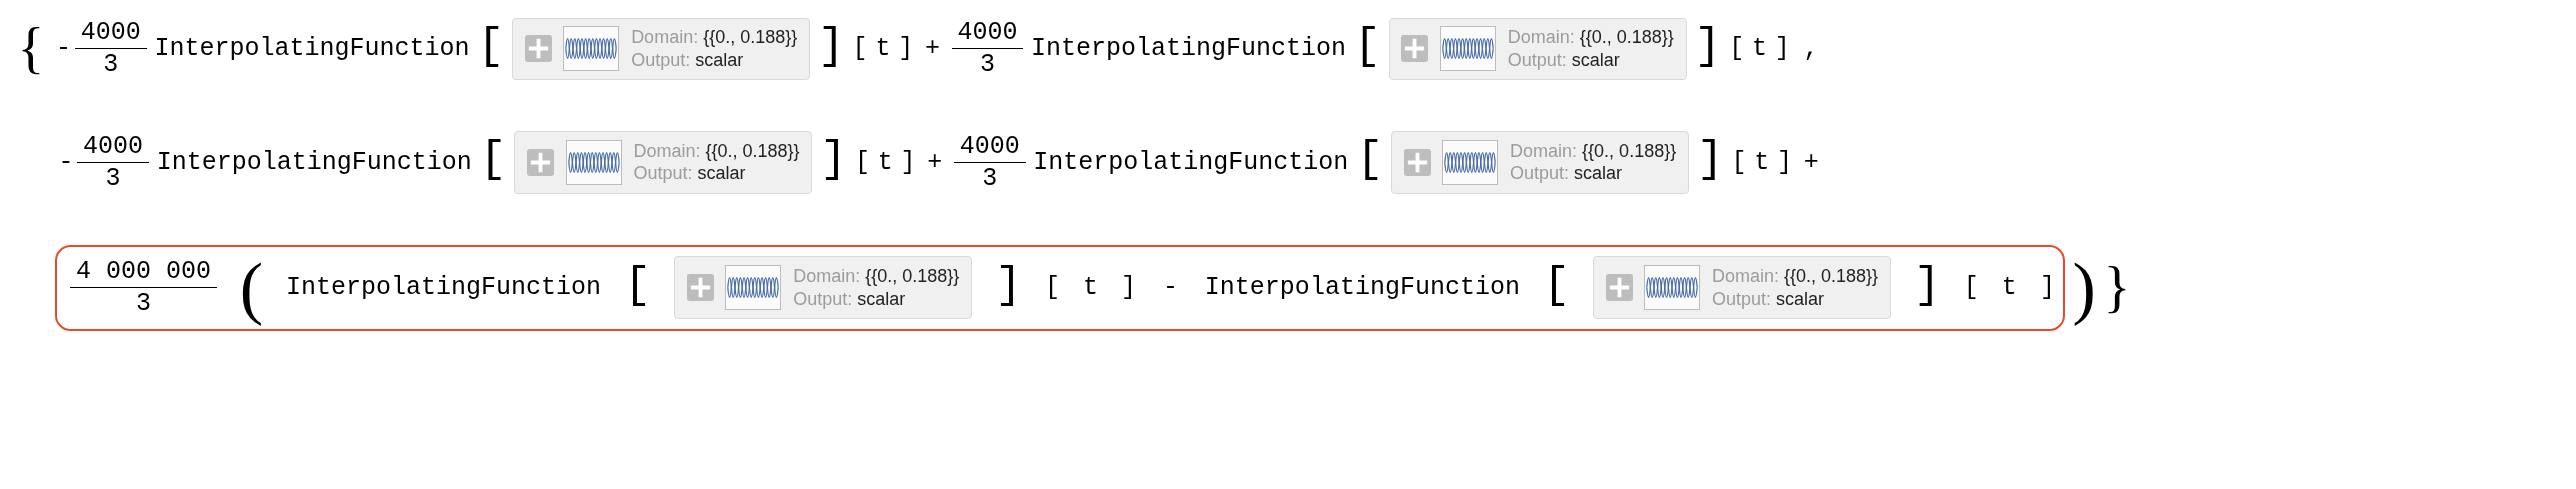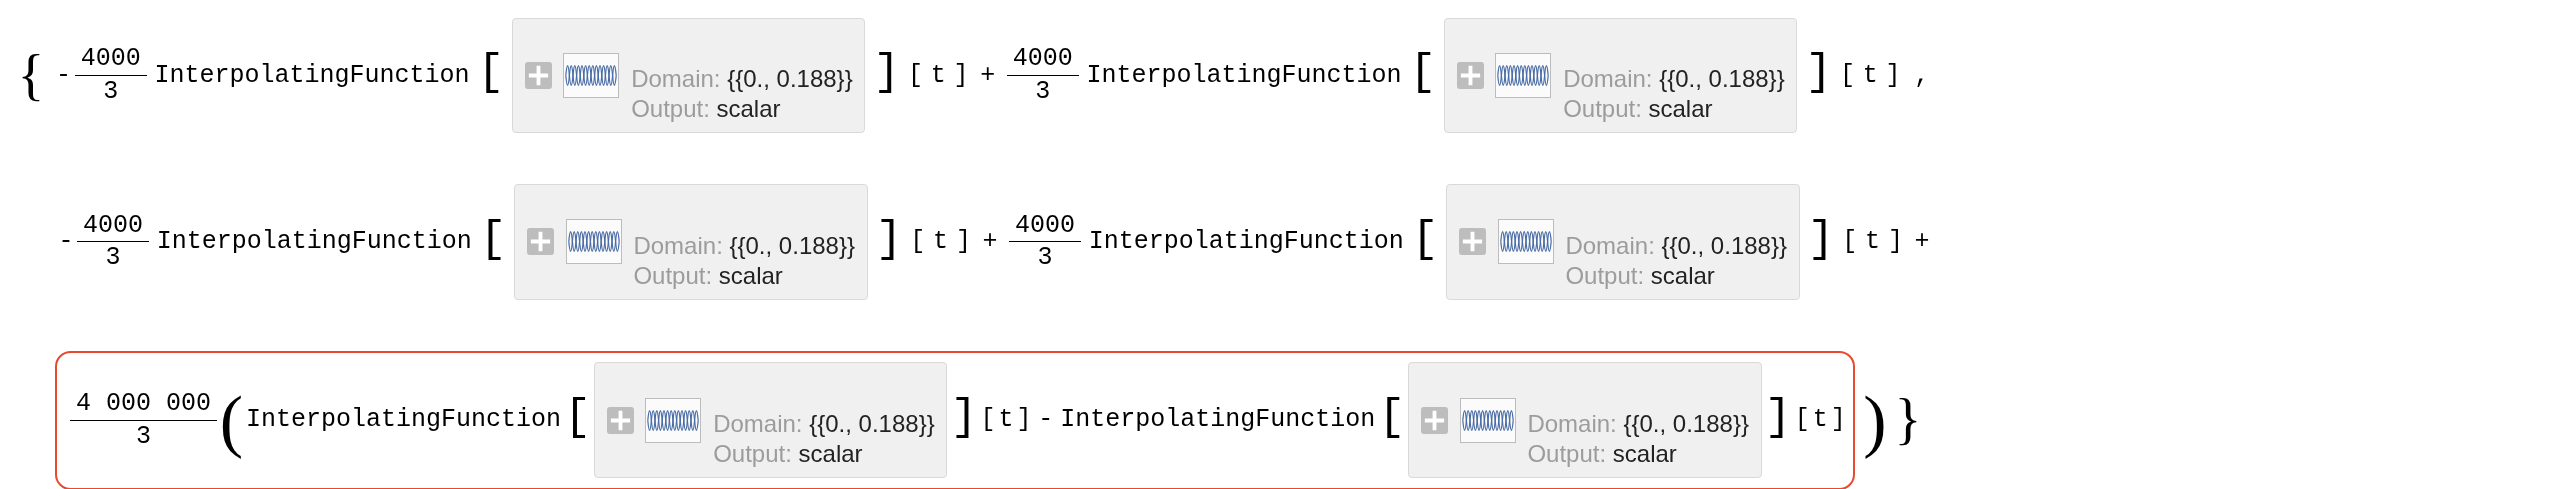--- a/index.html
+++ b/index.html
@@ -75,35 +75,34 @@
     position: relative;
     overflow: hidden;
   }
   .thumb svg { width: 100%; height: 100%; display:block; }
 
   .meta {
     display: flex;
     flex-direction: column;
     justify-content: center;
     font-family: -apple-system, BlinkMacSystemFont, "Segoe UI", sans-serif;
-    font-size: 24px;
+    font-size: 18px;
     color: #9c9c9c;
     line-height: 1.25;
-    margin-top: 38px;
   }
   .meta .val { color: #222; }
 
   
   .hl {
     border: 2.9px solid #e84a2f;
     border-radius: 15.6px;
     padding: 9.7px 7.8px 9.7px 13.6px;
     display: flex;
     align-items: center;
-    gap: 3px;
+    gap: 23px;
     margin-left: 37px;
   }
   .row3-outer {
     display:flex;
     align-items:center;
     gap:7.8px;
   }
 </style>
 </head>
 <body>

